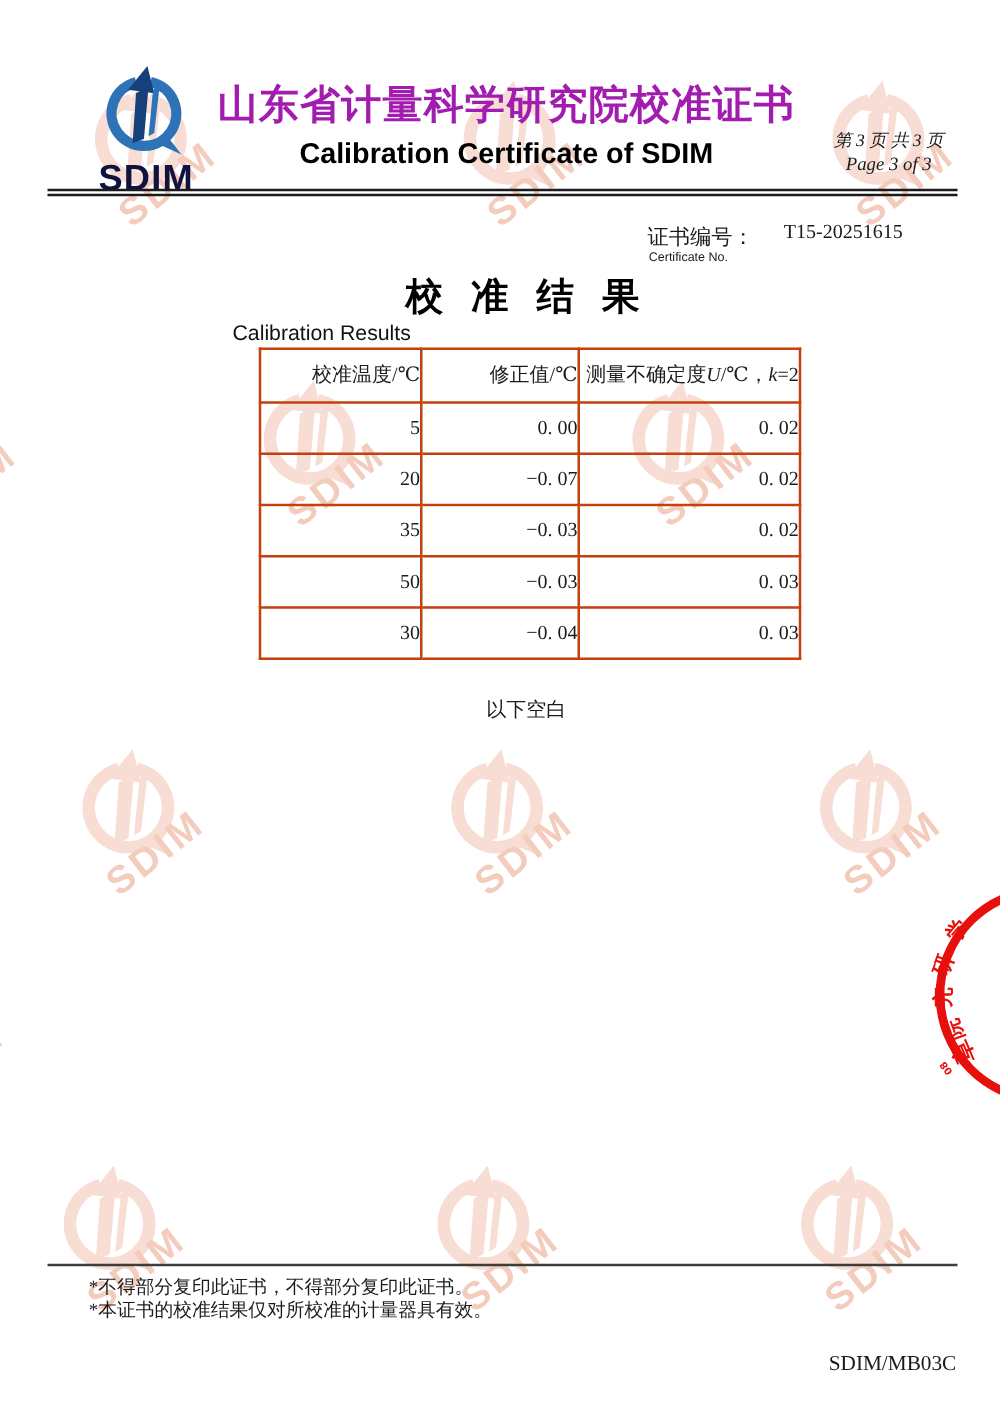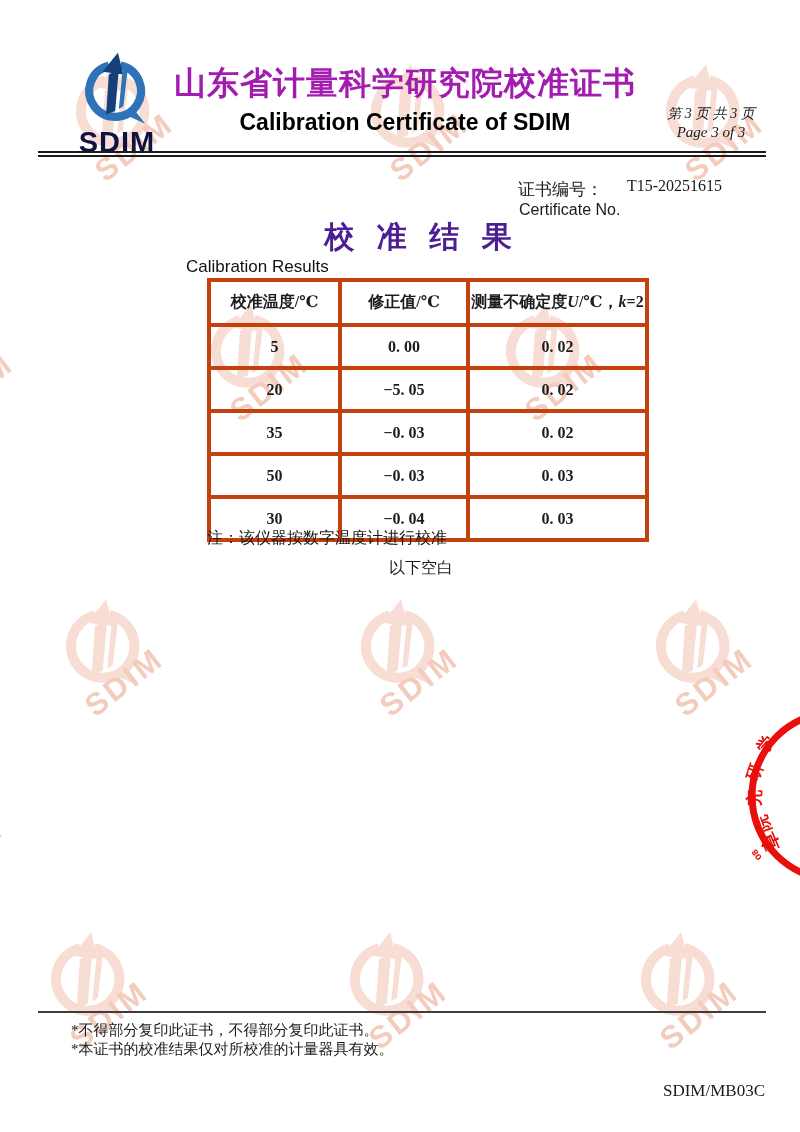--- a/index.html
+++ b/index.html
@@ -40,35 +40,35 @@
     font-size:23px;font-weight:bold;color:#000;}
   .page-info{left:652px;top:104px;width:118px;text-align:center;line-height:19px;font-style:italic;}
   .page-info-cn{font-size:14px;}
   .page-info-en{font-size:15px;}
   .rule-double{left:38px;top:151px;width:728px;height:2px;
     border-top:2px solid #1b1b1b;border-bottom:2px solid #1b1b1b;}
 
   
   .cert-label{left:518px;top:178px;font-size:17px;}
   .cert-number{left:627px;top:177px;font-size:16px;font-family:"Liberation Serif",serif;}
-  .cert-label-en{left:519px;top:201px;font-size:16px;
+  .cert-label-en{left:519px;top:201px;font-size:10px;
     font-family:"Liberation Sans","DejaVu Sans",sans-serif;}
 
   
   .results-title{left:186px;top:217px;width:470px;text-align:center;
     font-family:"DejaVu Sans","Liberation Sans",sans-serif;
-    font-size:30px;font-weight:bold;letter-spacing:6px;color:#4c1d95;}
+    font-size:30px;font-weight:bold;letter-spacing:6px;color:#000000;}
   .results-subtitle{left:186px;top:257px;width:470px;
     font-family:"Liberation Sans","DejaVu Sans",sans-serif;font-size:17px;color:#111;}
 
   
   table.results{position:absolute;left:207px;top:278px;border-collapse:collapse;
     font-size:16px;color:#1c1c1c;}
-  table.results td,table.results th{border:4px solid #c2410c;text-align:center;
-    font-weight:bold;padding:0;background:transparent;}
+  table.results td,table.results th{border:2px solid #c2410c;text-align:right;
+    font-weight:normal;padding:0;background:transparent;}
   table.results th{height:41px;}
   table.results td{height:39px;}
   .c1{width:127px;} .c2{width:124px;} .c3{width:175px;margin-top:29px;}
   .it{font-family:"Liberation Serif",serif;font-style:italic;}
 
   .note{left:207px;top:528px;font-size:16px;}
   .blank-below{left:186px;top:558px;width:470px;text-align:center;font-size:16px;}
 
   
   .stamp{left:744px;top:696px;}
@@ -262,42 +262,41 @@
       <th class="c2">修正值/℃</th>
       <th class="c3"><span>测量不确定度</span><span class="it">U</span><span>/℃，</span><span class="it">k</span><span>=2</span></th>
     </tr>
     <tr>
       <td>5</td>
       <td>0. 00</td>
       <td>0. 02</td>
     </tr>
     <tr>
       <td>20</td>
-      <td>−5. 05</td>
+      <td>−0. 07</td>
       <td>0. 02</td>
     </tr>
     <tr>
       <td>35</td>
       <td>−0. 03</td>
       <td>0. 02</td>
     </tr>
     <tr>
       <td>50</td>
       <td>−0. 03</td>
       <td>0. 03</td>
     </tr>
     <tr>
       <td>30</td>
       <td>−0. 04</td>
       <td>0. 03</td>
     </tr>
   </tbody>
     </table>
 
-  <div class="abs note">注：该仪器按数字温度计进行校准</div>
   <div class="abs blank-below">以下空白</div>
 
   <svg class="abs stamp" width="56" height="200" viewBox="0 0 56 200">
     <circle cx="92" cy="100" r="84" fill="none" stroke="#e8100c" stroke-width="7"></circle>
     <text transform="translate(26,52) rotate(-50)">学</text>
     <text transform="translate(16,78) rotate(-70)">研</text>
     <text transform="translate(16,102) rotate(-90)">究</text>
     <text transform="translate(24,126) rotate(-110)">院</text>
     <text class="big" transform="translate(32,143) rotate(-113)">章</text>
     <text class="tiny" transform="translate(15,157) rotate(-127)">08</text>

